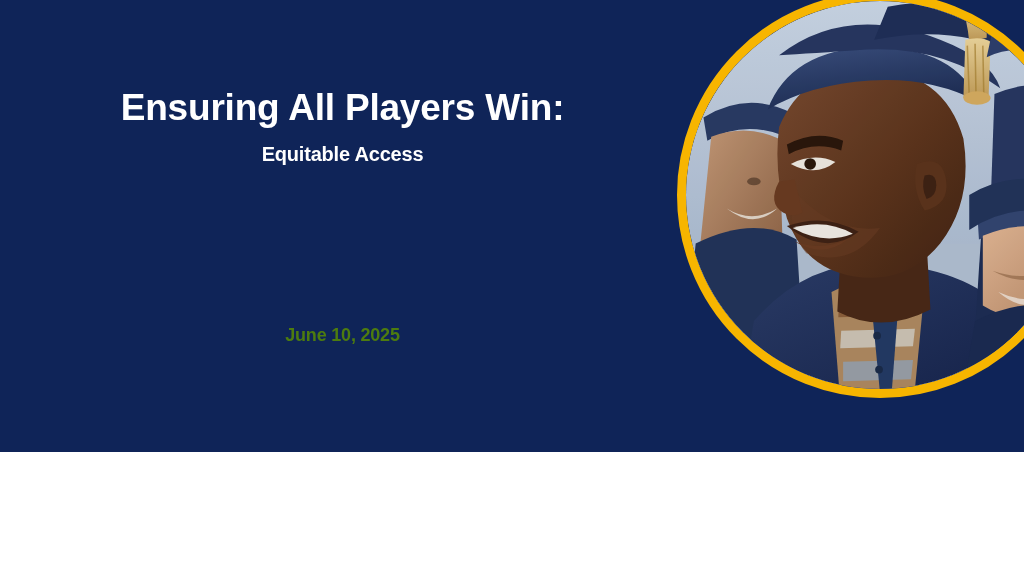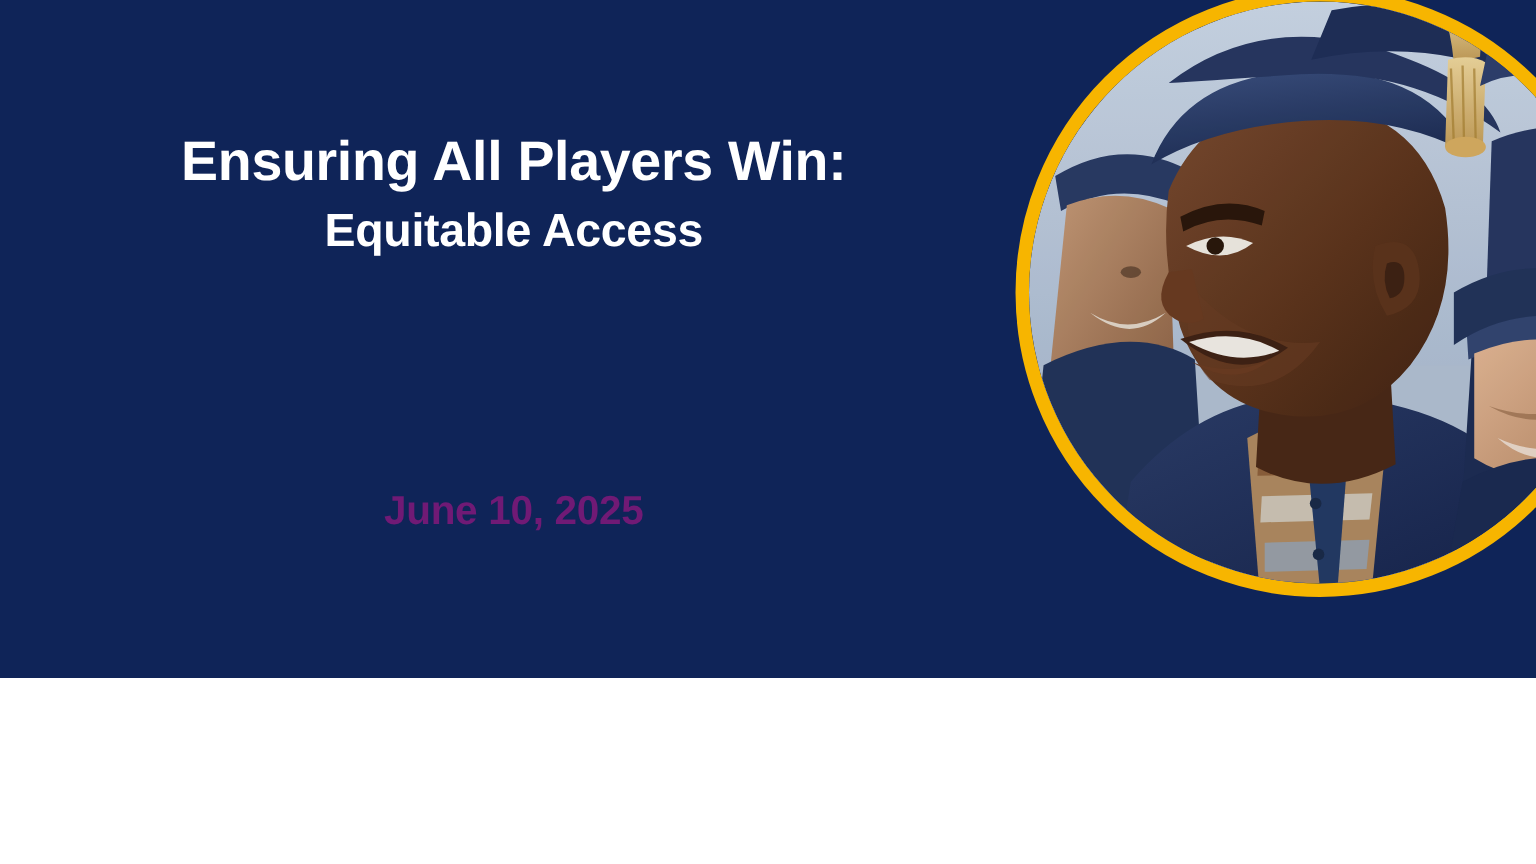--- a/index.html
+++ b/index.html
@@ -71,34 +71,34 @@
     color: #ffffff;
     font-size: 37px;
     font-weight: bold;
     line-height: 48px;
     letter-spacing: -0.2px;
     white-space: nowrap;
   }
   .title-line-2,
   .title-line-3 {
     color: #ffffff;
-    font-size: 31px;
+    font-size: 20px;
     font-weight: bold;
     line-height: 44px;
     letter-spacing: -0.2px;
     white-space: nowrap;
   }
   .date-line {
     position: absolute;
     left: 70px;
     top: 325px;
     width: 545px;
     text-align: center;
-    color: #701a75;
-    font-size: 27px;
+    color: #4d7c0f;
+    font-size: 18px;
     font-weight: bold;
     letter-spacing: -0.2px;
   }
 
   
   .footer {
     position: absolute;
     left: 0;
     top: 501px;
     width: 1024px;

